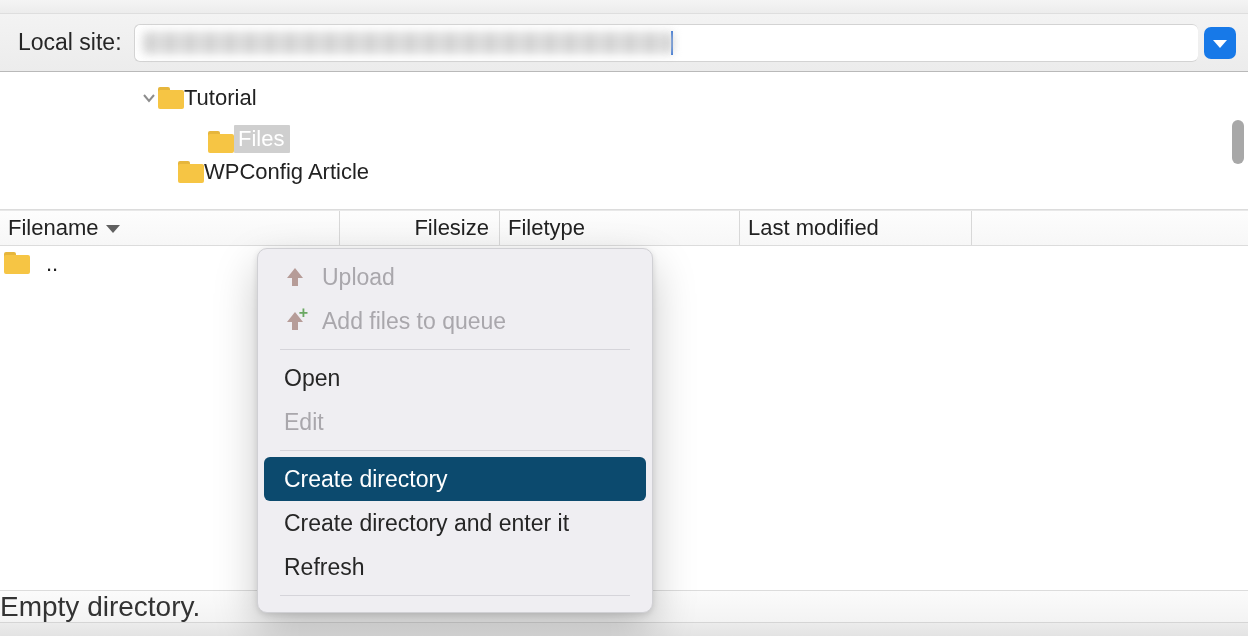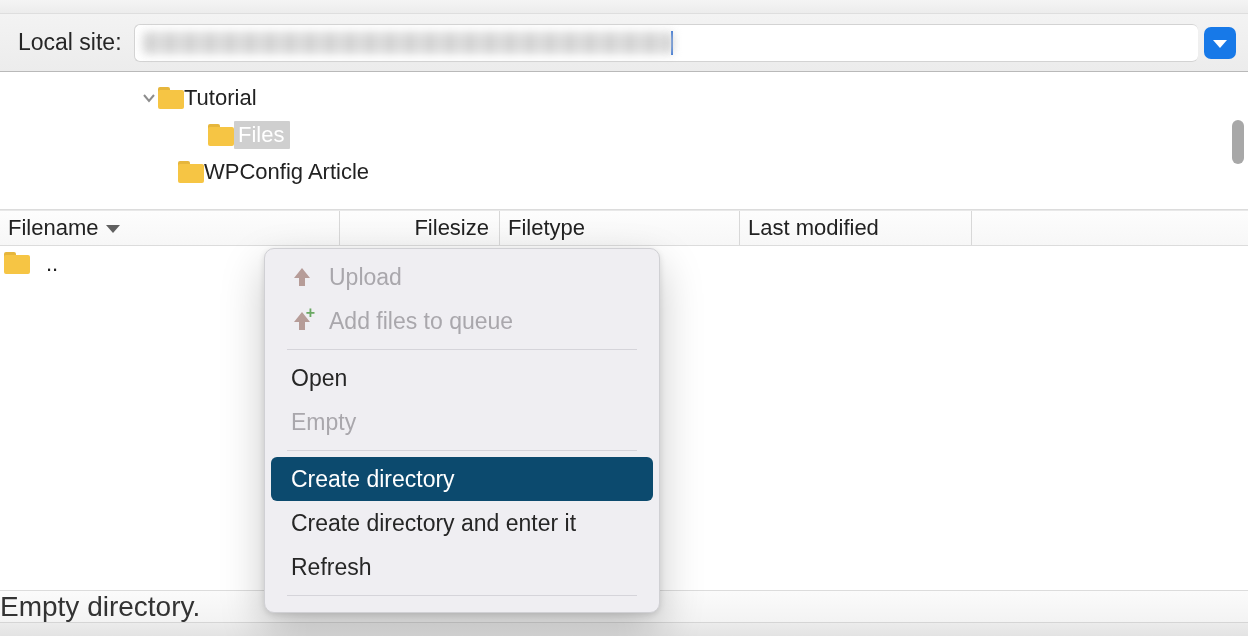--- a/index.html
+++ b/index.html
@@ -91,21 +91,21 @@
   .tree-inner {
     padding-top: 0;
   }
   .tree-row {
     display: flex;
     align-items: center;
     height: 37px;
     padding-left: 140px;
   }
   .tree-row.depth1 { padding-left: 140px; }
-  .tree-row.depth2 { padding-left: 208px; }
+  .tree-row.depth2 { padding-left: 208px; align-items: flex-end; }
   .tree-row.depth1b { padding-left: 178px; }
   .tree-row.first { margin-top: -30px; } 
   .disclosure {
     width: 18px; height: 18px;
     display:flex;align-items:center;justify-content:center;
     color:#8d8d8d;
   }
   .disclosure svg { width: 14px; height: 14px; stroke:#8d8d8d; fill:none; stroke-width:2; }
   .folder-icon {
     width: 26px; height: 22px; position: relative;
@@ -188,21 +188,21 @@
   }
   .bottom-strip {
     height: 14px;
     background: linear-gradient(#ececec,#e3e3e3);
     border-top:1px solid #d5d5d5;
   }
 
   
   .context-menu {
     position: absolute;
-    left: 264px;
+    left: 257px;
     top: 248px;
     width: 396px;
     background: #efeef2;
     border: 1px solid #d0d0d4;
     border-radius: 10px;
     box-shadow: 0 18px 44px rgba(0,0,0,.22), 0 2px 6px rgba(0,0,0,.12);
     padding: 6px 0 10px 0;
   }
   .menu-item {
     display:flex;
@@ -338,21 +338,21 @@
           </svg>
         <span class="addqueue-plus">+</span>
       </span>
       <span>Add files to queue</span>
     </div>
     <div class="menu-sep"></div>
     <div class="menu-item">
       <span>Open</span>
     </div>
     <div class="menu-item disabled">
-      <span>Empty</span>
+      <span>Edit</span>
     </div>
     <div class="menu-sep"></div>
     <div class="menu-item highlight">
       <span>Create directory</span>
     </div>
     <div class="menu-item">
       <span>Create directory and enter it</span>
     </div>
     <div class="menu-item">
       <span>Refresh</span>

